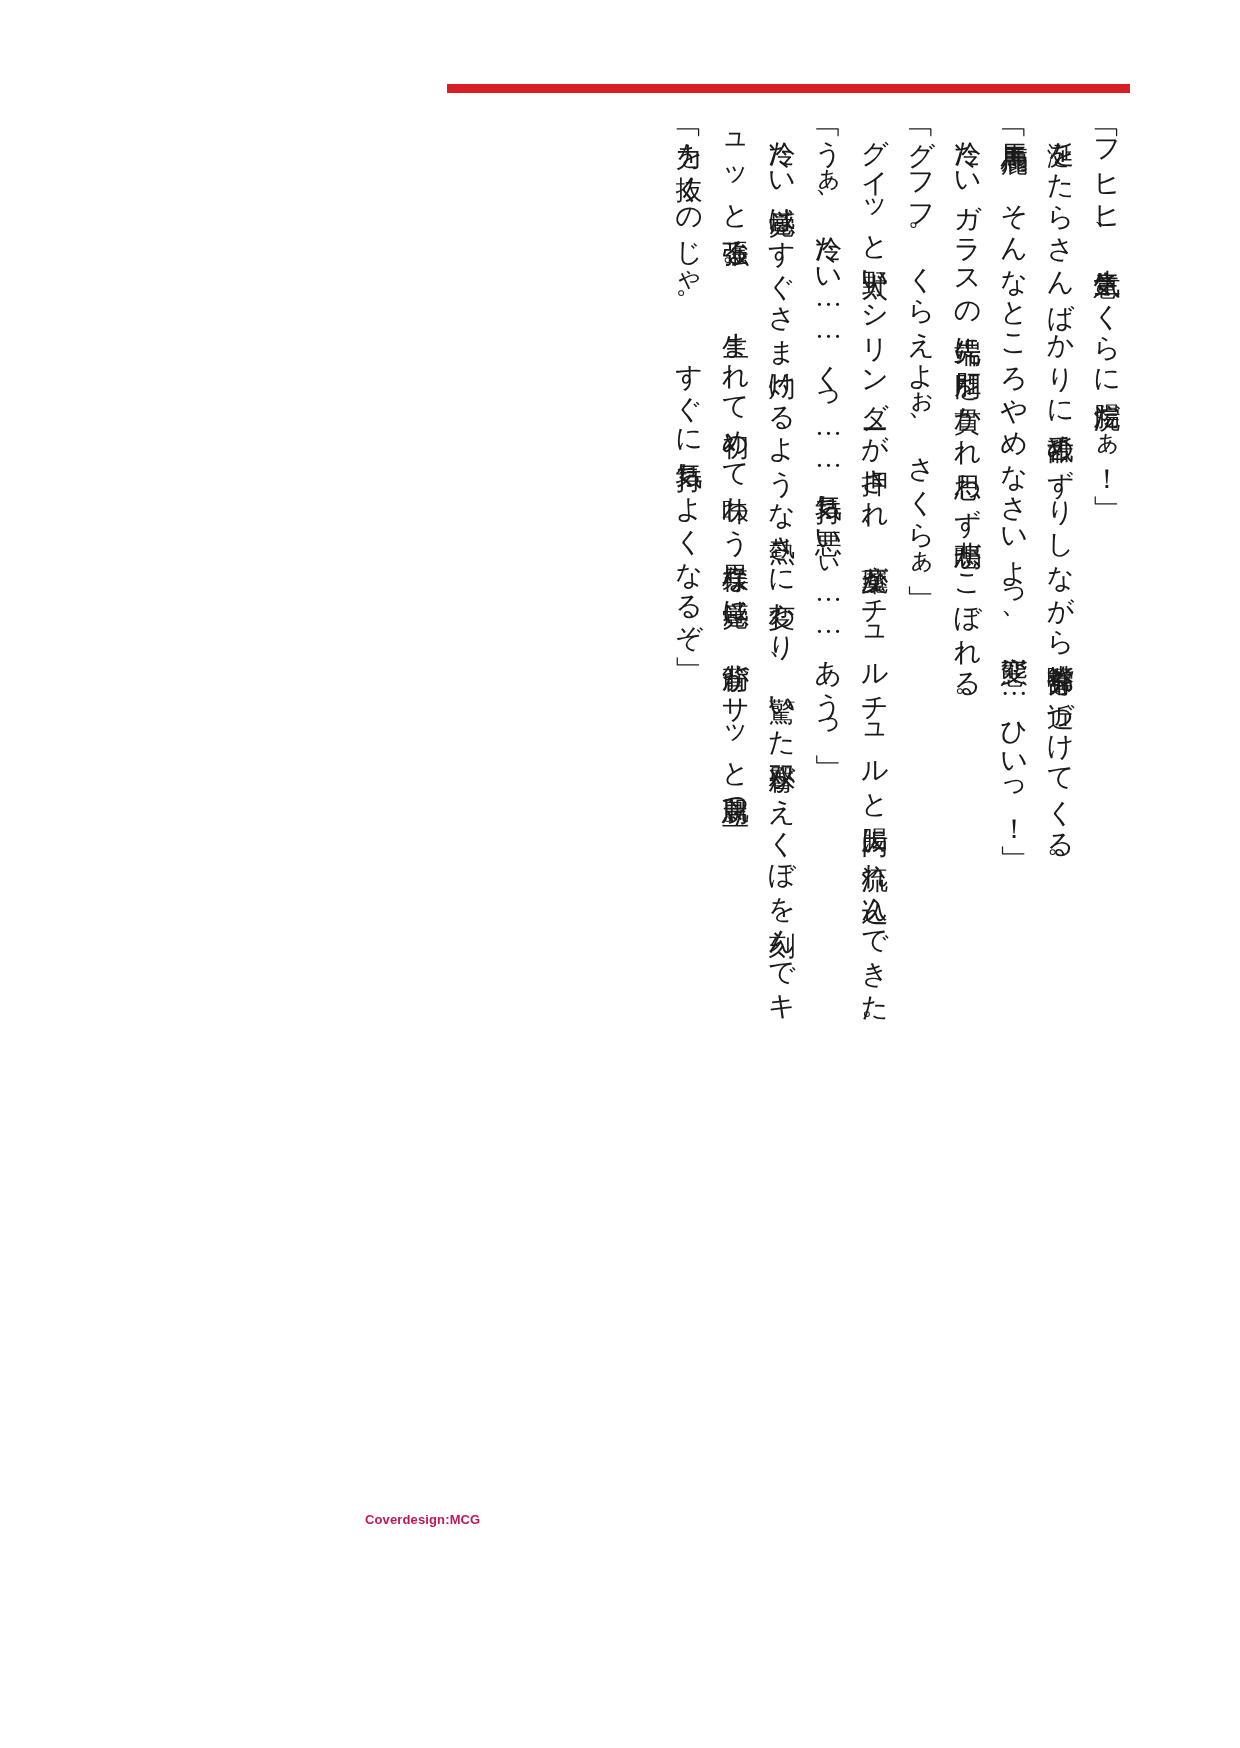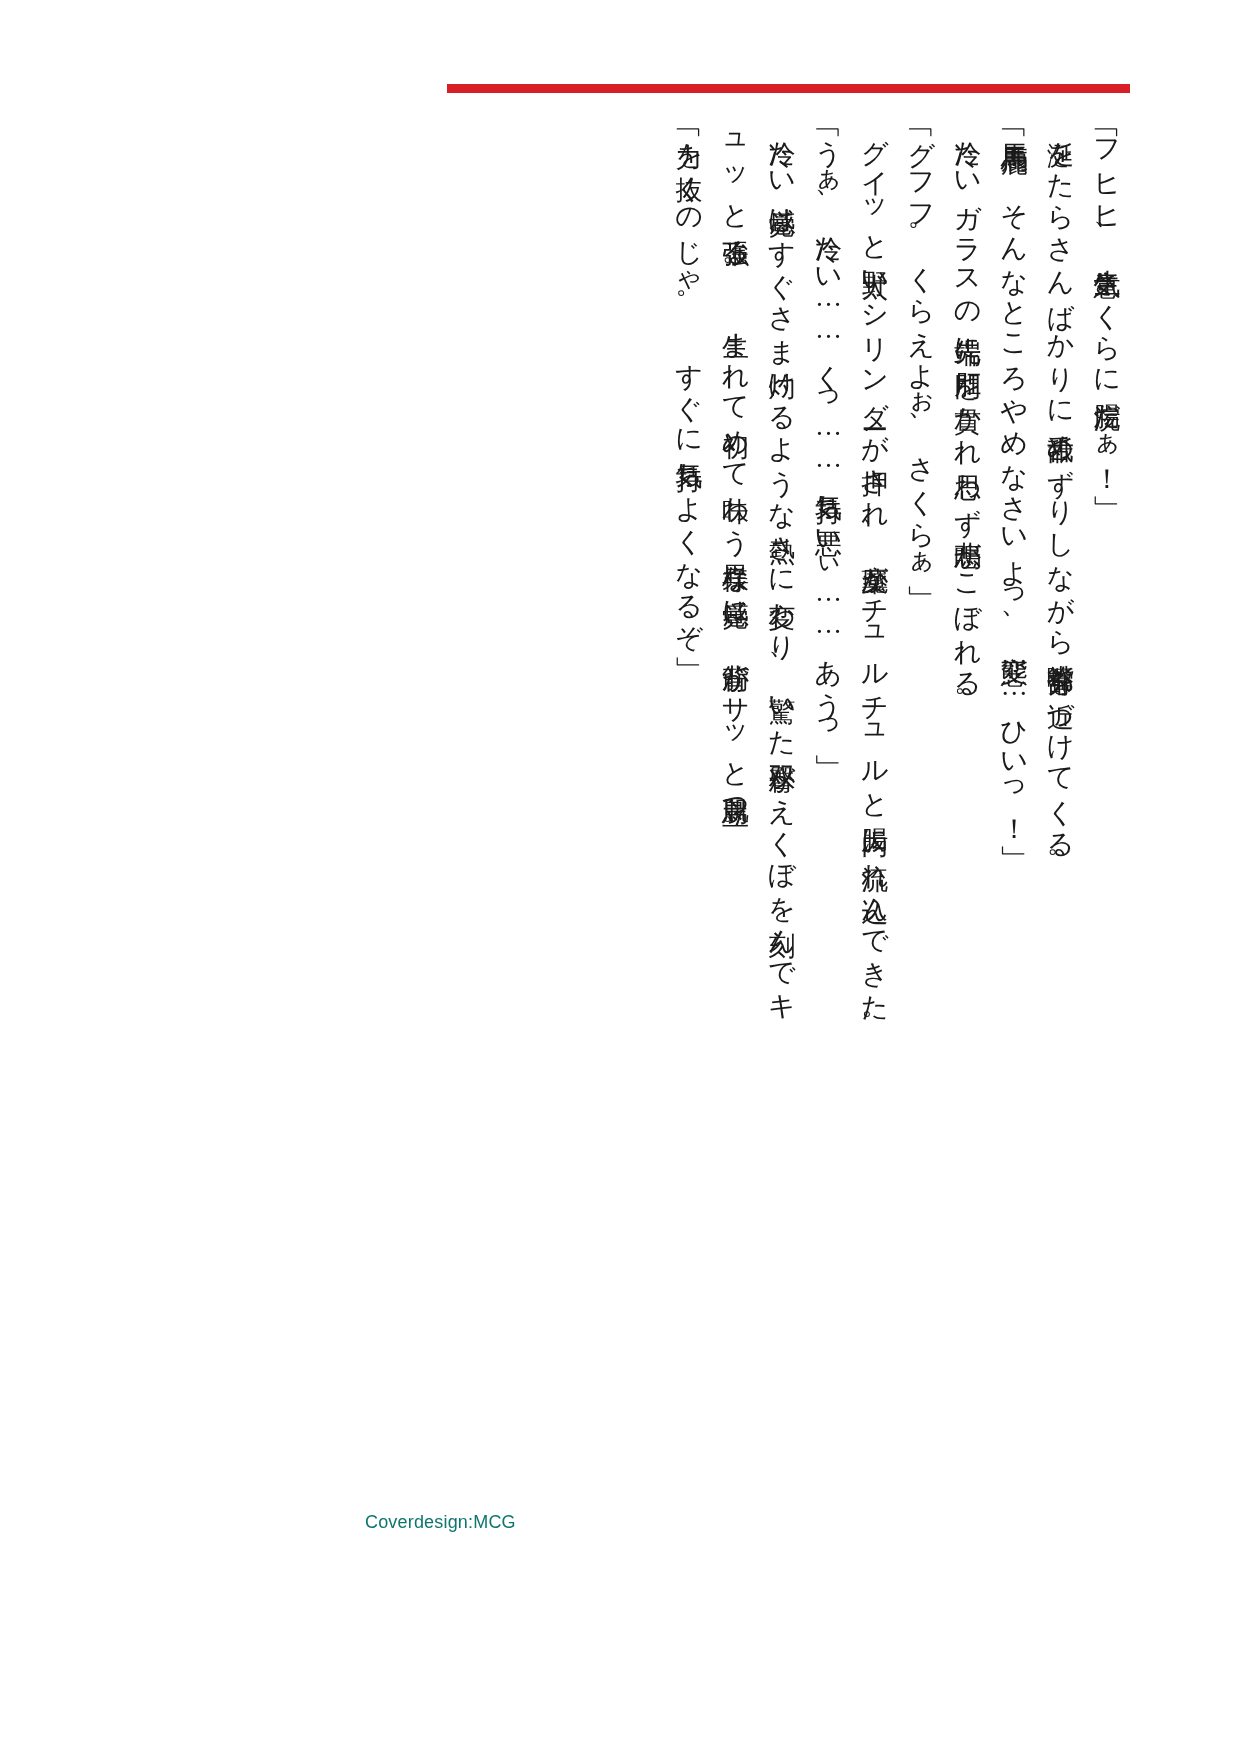--- a/index.html
+++ b/index.html
@@ -43,23 +43,23 @@
   .vtext p {
     margin: 0;
     padding: 0;
     text-indent: 0;
   }
   .credit {
     position: absolute;
     left: 365px;
     top: 1512px;
     font-family: "Liberation Sans", sans-serif;
-    font-size: 18px;
-    font-weight: normal;
-    color: #0f766e;
+    font-size: 13px;
+    font-weight: bold;
+    color: #be185d;
     letter-spacing: 0.01em;
   }
 </style>
 </head>
 <body>
 
 <div class="page">
 
   <div class="top-rule"></div>
 

